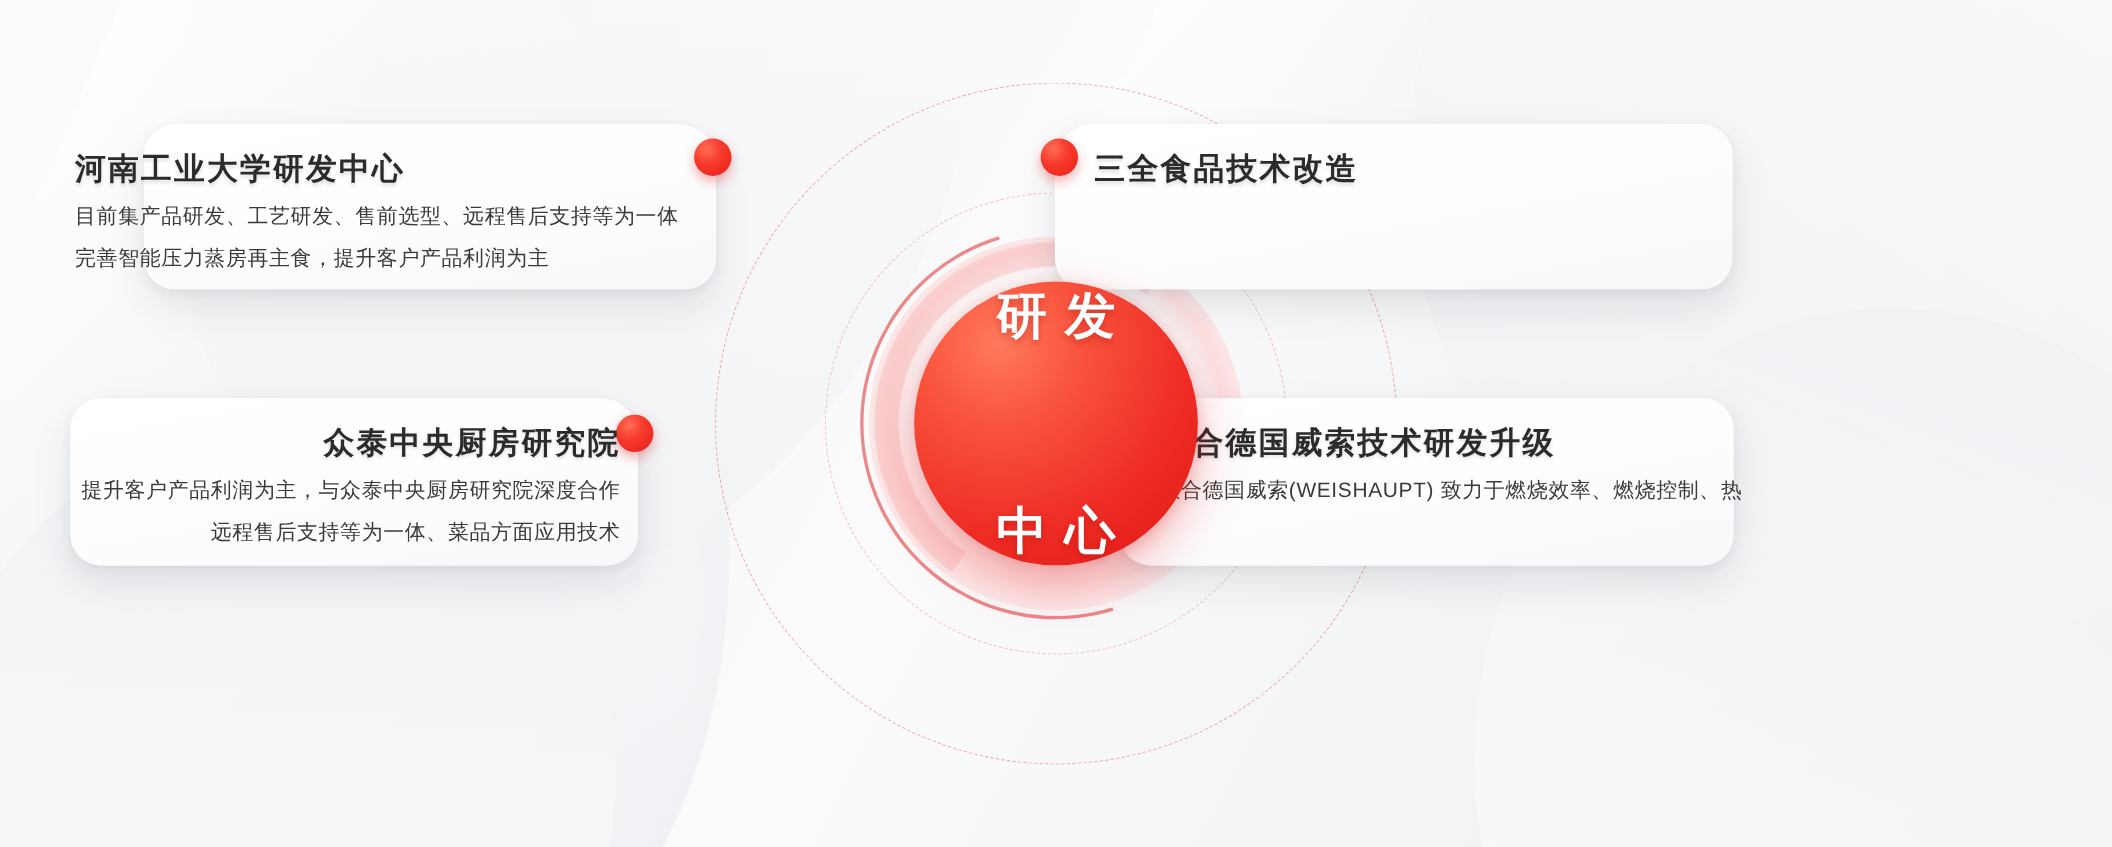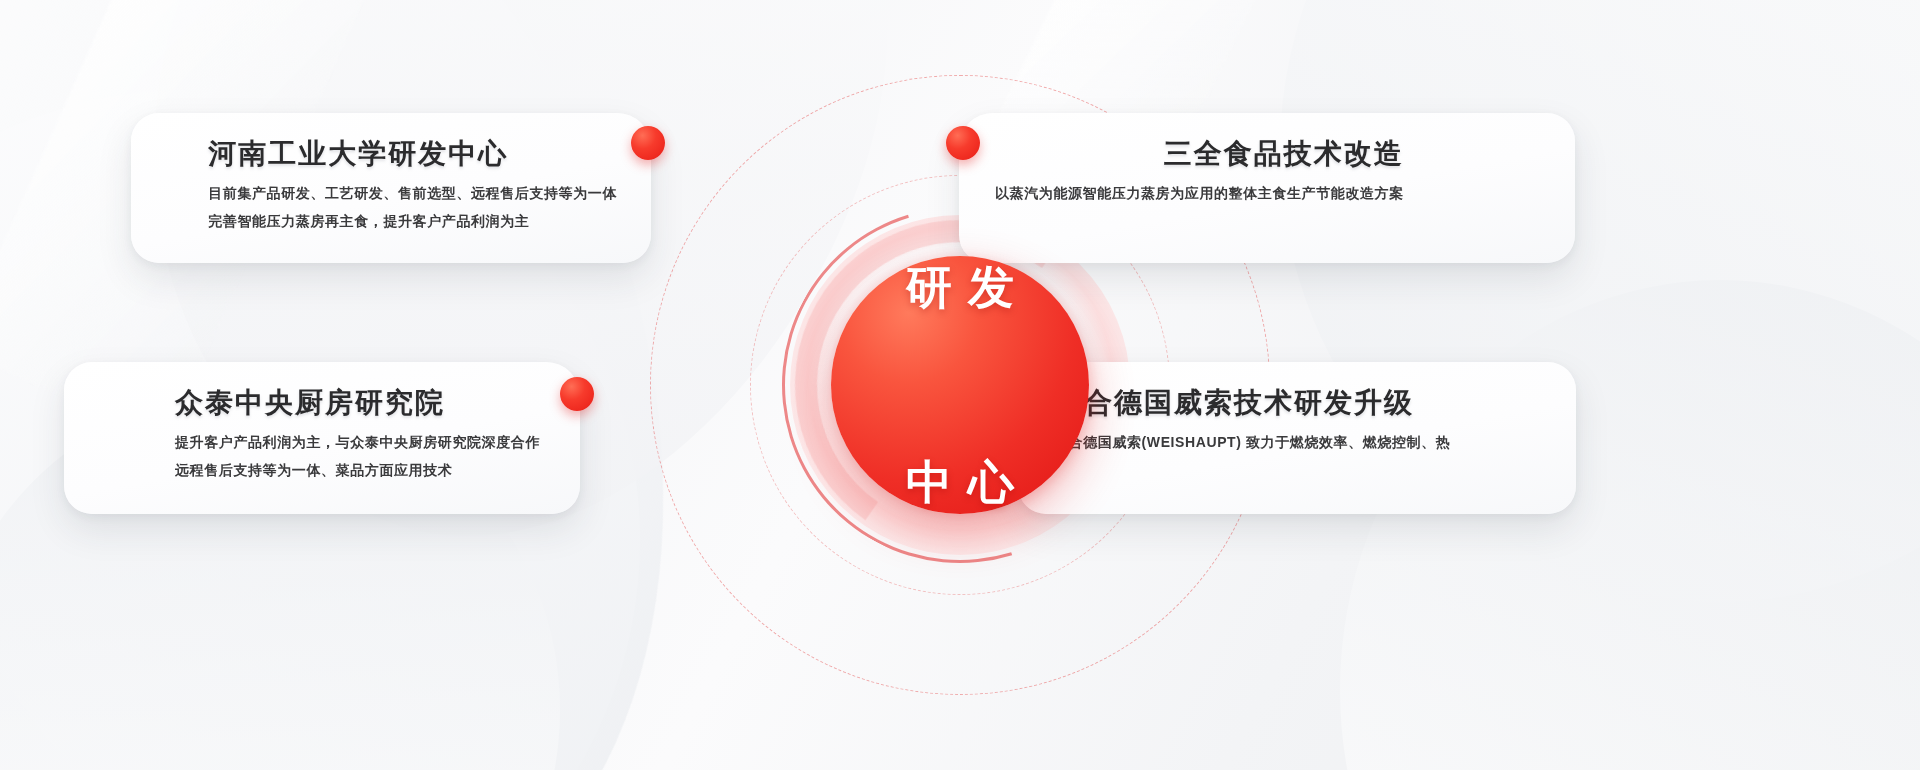--- a/index.html
+++ b/index.html
@@ -159,22 +159,22 @@
   }
   .card .title{
     font-size:28px;
     font-weight:700;
     color:#2b2b2d;
     letter-spacing:2px;
     text-shadow:0 2px 3px rgba(120,125,135,.22);
     white-space:nowrap;
   }
   .card .line{
-    font-size:14px;
-    font-weight:700;
+    font-size:19px;
+    font-weight:400;
     color:#3a3a3c;
     letter-spacing:.6px;
     line-height:2.0;
     white-space:nowrap;
   }
   .dot{
     position:absolute;
     width:34px;height:34px;
     border-radius:50%;
     background:radial-gradient(circle at 34% 28%, #ff6d55 0%, #f73b2c 40%, #e81c16 100%);
@@ -186,21 +186,21 @@
   #card-1 .body{ position:absolute; right:34px; top:22px; text-align:left; }
   #card-1 .dot{ right:-14px; top:13px; }
 
   
   #card-2{ left:959px; top:113px; width:616px; height:150px; border-top-left-radius:34px; }
   #card-2 .body{ position:absolute; left:36px; top:22px; text-align:right; }
   #card-2 .dot{ left:-13px; top:13px; }
 
   
   #card-3{ left:64px; top:362px; width:516px; height:152px; border-top-right-radius:34px; }
-  #card-3 .body{ position:absolute; right:40px; top:22px; }
+  #card-3 .body{ position:absolute; right:16px; top:22px; text-align:right; }
   #card-3 .dot{ right:-14px; top:15px; }
 
   
   #card-4{ left:1018px; top:362px; width:558px; height:152px; border-top-left-radius:34px; }
   #card-4 .body{ position:absolute; left:36px; top:22px; text-align:left; }
   #card-4 .dot{ left:-13px; top:15px; }
 
   .title-row{ margin-bottom:6px; }
 </style>
 </head>
@@ -234,21 +234,20 @@
       <div class="title title-row">河南工业大学研发中心</div>
       <div class="line">目前集产品研发、工艺研发、售前选型、远程售后支持等为一体</div>
       <div class="line">完善智能压力蒸房再主食，提升客户产品利润为主</div>
     </div>
   </div>
 
   <div class="card" id="card-2">
     <span class="dot"></span>
     <div class="body">
       <div class="title title-row">三全食品技术改造</div>
-      <div class="line">以蒸汽为能源智能压力蒸房为应用的整体主食生产节能改造方案</div>
     </div>
   </div>
 
   <div class="card" id="card-3">
     <span class="dot"></span>
     <div class="body">
       <div class="title title-row">众泰中央厨房研究院</div>
       <div class="line">提升客户产品利润为主，与众泰中央厨房研究院深度合作</div>
       <div class="line">远程售后支持等为一体、菜品方面应用技术</div>
     </div>

